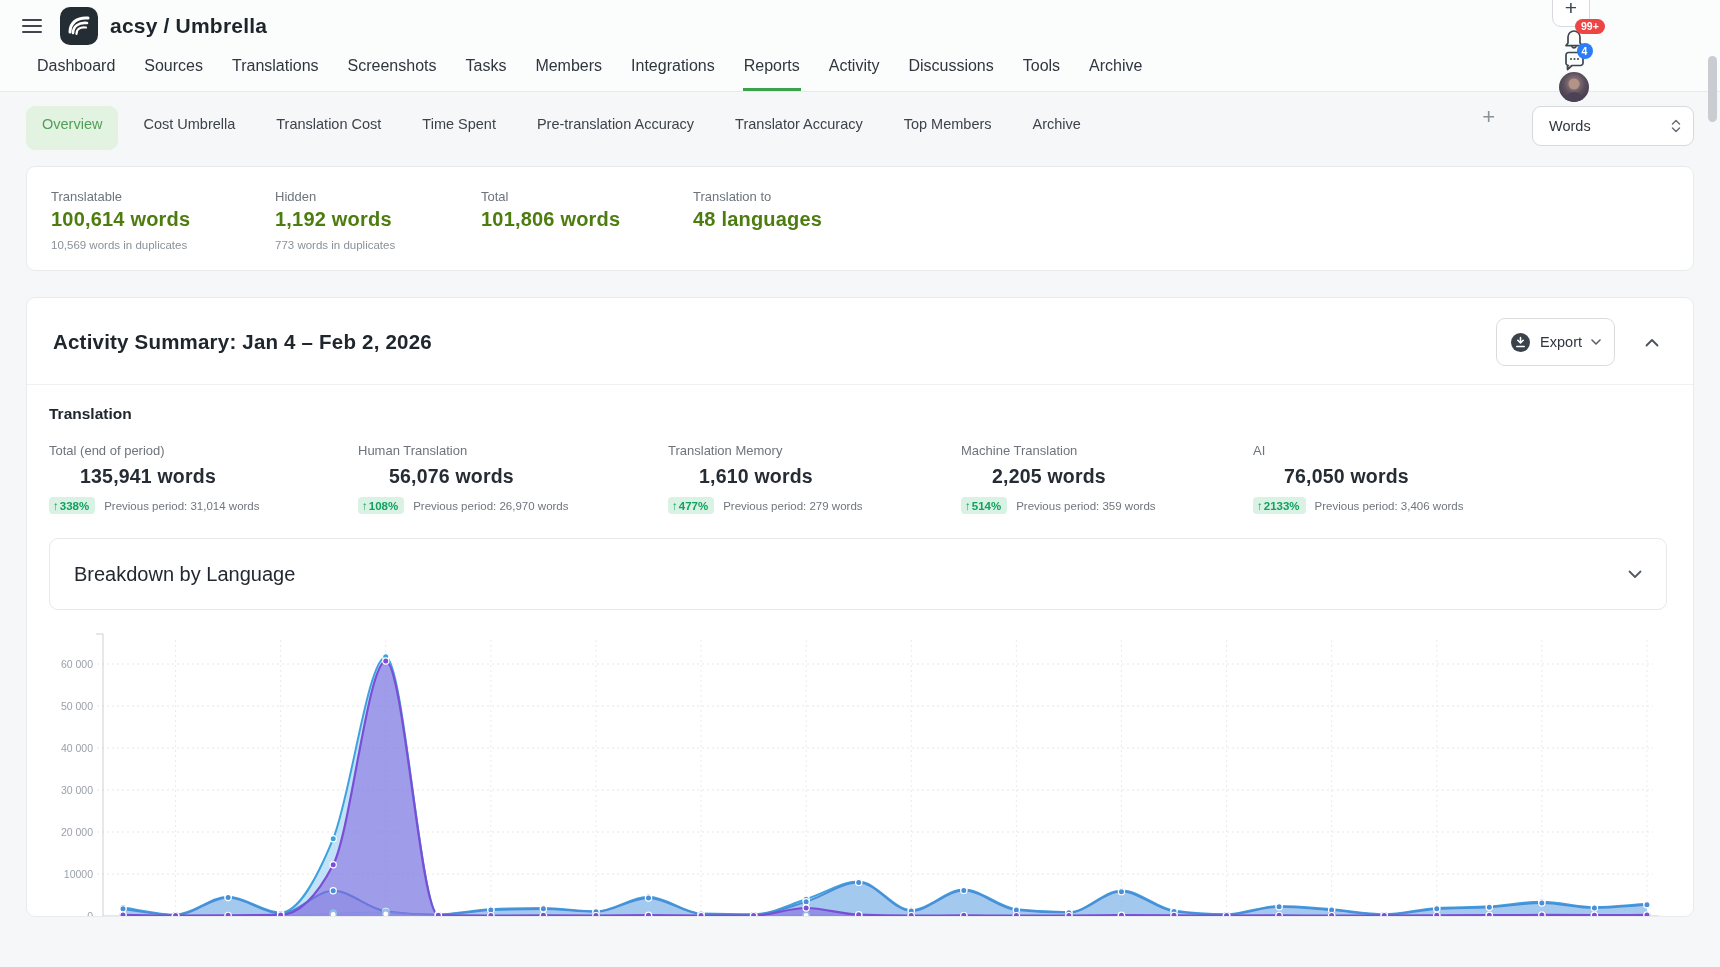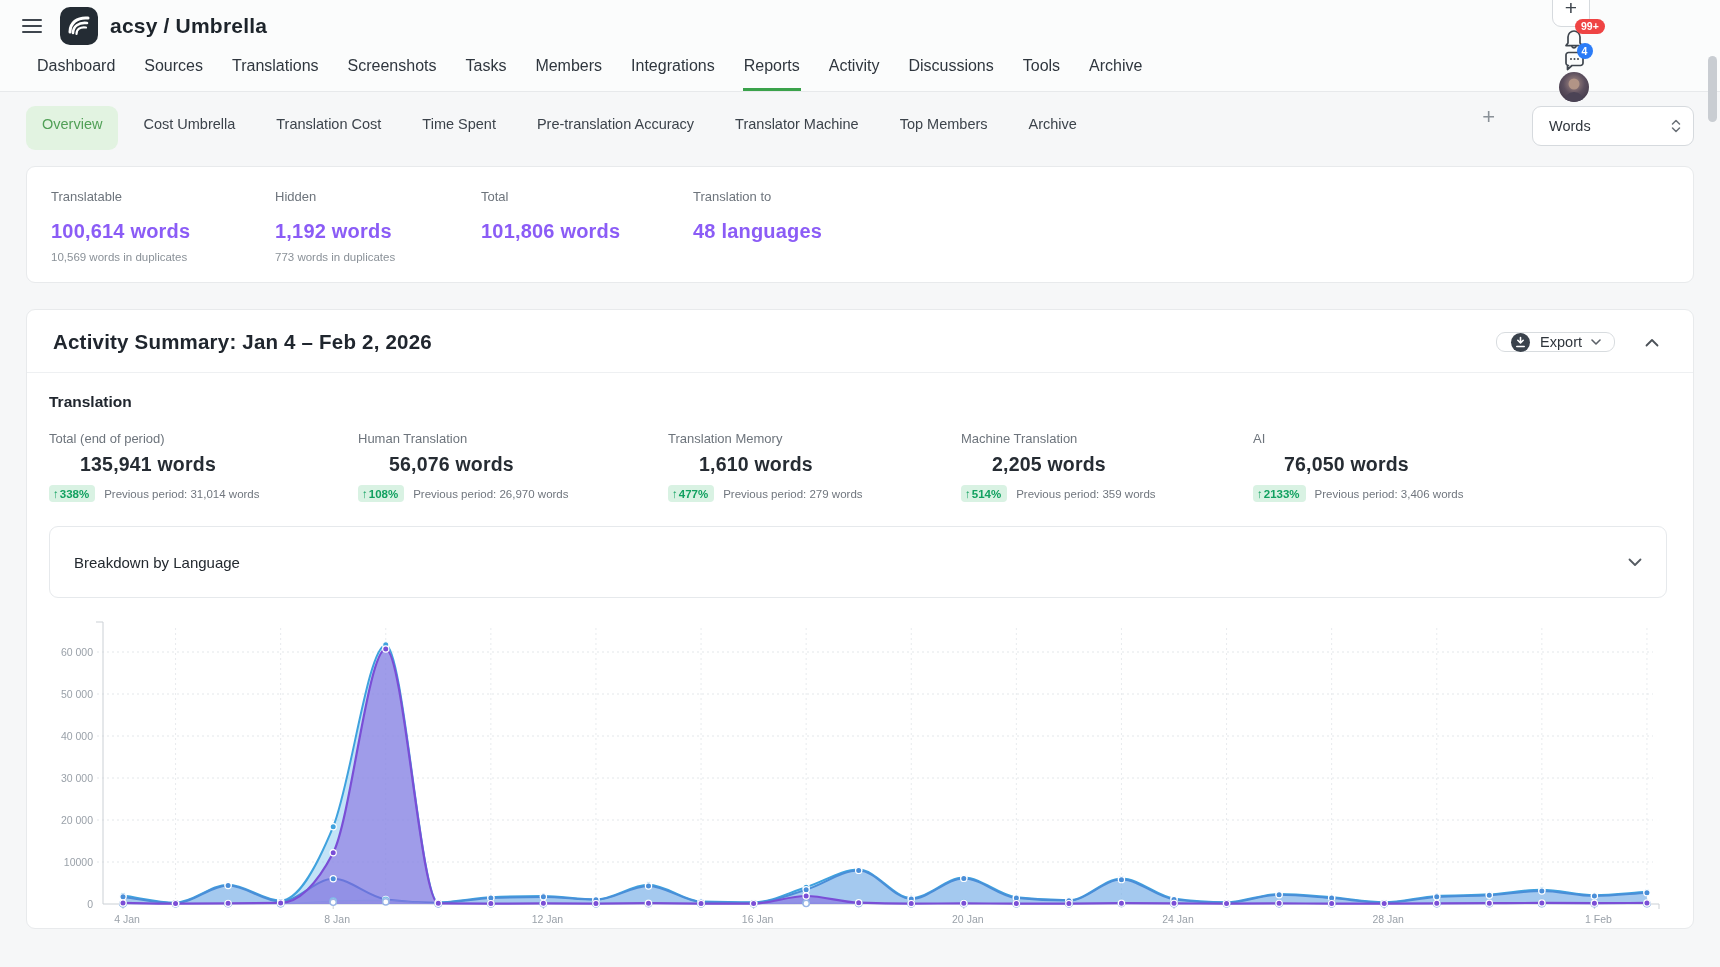--- a/index.html
+++ b/index.html
@@ -35,38 +35,38 @@
   .subnav { display:flex; gap:9px; margin:14px 26px 0; height:44px; }
   .tab { font-size:14.5px; color:#3c434b; padding:10px 16px; border-radius:9px; cursor:pointer; white-space:nowrap; }
   .tab.active { background:#e2f3e1; color:#51a057; }
   .subnav-spacer { flex:1; }
   .tab-add { color:#8a9198; font-size:22px; cursor:pointer; padding:0 10px; line-height:1; }
   .unit-select { width:162px; height:40px; border:1px solid #d6dade; border-radius:9px; background:#fff; display:flex; align-items:center; justify-content:space-between; padding:0 12px 0 16px; font-size:14.5px; color:#2f353c; cursor:pointer; margin-left:18px; }
   
   .card { background:#fff; border:1px solid #e8eaec; border-radius:9px; }
   .stats-card { margin:16px 26px 0; padding:22px 26px 18px 24px; display:grid; grid-template-columns:224px 206px 212px 1fr; }
   .stat-label { font-size:13px; color:#6d747c; }
-  .stat-value { font-size:20px; font-weight:700; color:#8b5cf6; margin-top:16px; letter-spacing:.2px; }
+  .stat-value { font-size:20px; font-weight:700; color:#4d7c0f; margin-top:4px; letter-spacing:.2px; }
   .stat-sub { font-size:11.5px; color:#8a9198; margin-top:8px; min-height:13px; }
   .activity-card { margin:26px 26px 0; height:620px; overflow:hidden; }
   .act-header { display:flex; align-items:center; padding:20px 26px 18px; }
   .act-title { font-size:20.5px; font-weight:700; color:#20262e; flex:1; letter-spacing:.2px; }
-  .export-btn { display:inline-flex; align-items:center; gap:9px; height:20px; padding:0 13px; border:1px solid #d8dcdf; border-radius:9px; background:#fff; font-size:14.5px; color:#2f353c; cursor:pointer; font-family:inherit; }
+  .export-btn { display:inline-flex; align-items:center; gap:9px; height:48px; padding:0 13px; border:1px solid #d8dcdf; border-radius:9px; background:#fff; font-size:14.5px; color:#2f353c; cursor:pointer; font-family:inherit; }
   .collapse-btn { margin-left:30px; margin-right:8px; cursor:pointer; display:flex; }
   .divider { border-top:1px solid #eef0f2; }
   .section { padding:20px 26px 0 22px; }
   .section-title { font-size:15.5px; font-weight:700; color:#20262e; }
   .metrics { display:grid; grid-template-columns:309px 310px 293px 292px 1fr; margin-top:20px; }
   .metric-label { font-size:13px; color:#6d747c; }
   .metric-value { font-size:19.5px; font-weight:700; color:#262c33; margin-top:7px; letter-spacing:.2px;margin-left:31px; }
   .metric-meta { display:flex; align-items:center; gap:9px; margin-top:9px; }
   .chg-badge { background:#d9f2e3; color:#12a160; font-size:11.5px; font-weight:700; padding:2.5px 6px 2.5px 4px; border-radius:4px; display:inline-flex; align-items:center; gap:1px; }
   .prev { font-size:11.5px; color:#70767e; }
   .breakdown { margin:24px 26px 0 22px; border:1px solid #e6e9ec; border-radius:9px; height:72px; padding:0 24px; display:flex; align-items:center; justify-content:space-between; cursor:pointer; }
-  .breakdown-label { font-size:15px; color:#23292f; }
+  .breakdown-label { font-size:20px; color:#23292f; }
   .chart-wrap { padding:16px 26px 0 22px; }
   
   .scrollbar-thumb { position:absolute; right:3px; top:56px; width:9px; height:66px; background:#c9cdd2; border-radius:5px; cursor:pointer; }
 </style>
 </head>
 <body>
 
 <div class="header">
   <div class="burger">
       <span></span>
@@ -132,21 +132,21 @@
     <div class="nav-item">Archive</div>
   </div>
 
 <div class="subnav">
   <div style="display:flex;gap:9px;" id="tabs-container">
       <div class="tab active">Overview</div>
       <div class="tab">Cost Umbrella</div>
       <div class="tab">Translation Cost</div>
       <div class="tab">Time Spent</div>
       <div class="tab">Pre-translation Accuracy</div>
-      <div class="tab">Translator Machine</div>
+      <div class="tab">Translator Accuracy</div>
       <div class="tab">Top Members</div>
       <div class="tab">Archive</div>
     </div>
   <div class="subnav-spacer"></div>
   <div class="tab-add">+</div>
   <div class="unit-select">
     <span>Words</span>
     <svg width="10" height="16" viewBox="0 0 10 16">
       <path d="M1.5 6 L5 2.5 L8.5 6" stroke="#6a7077" stroke-width="1.5" fill="none" stroke-linecap="round" stroke-linejoin="round"></path>
       <path d="M1.5 10 L5 13.5 L8.5 10" stroke="#6a7077" stroke-width="1.5" fill="none" stroke-linecap="round" stroke-linejoin="round"></path>

